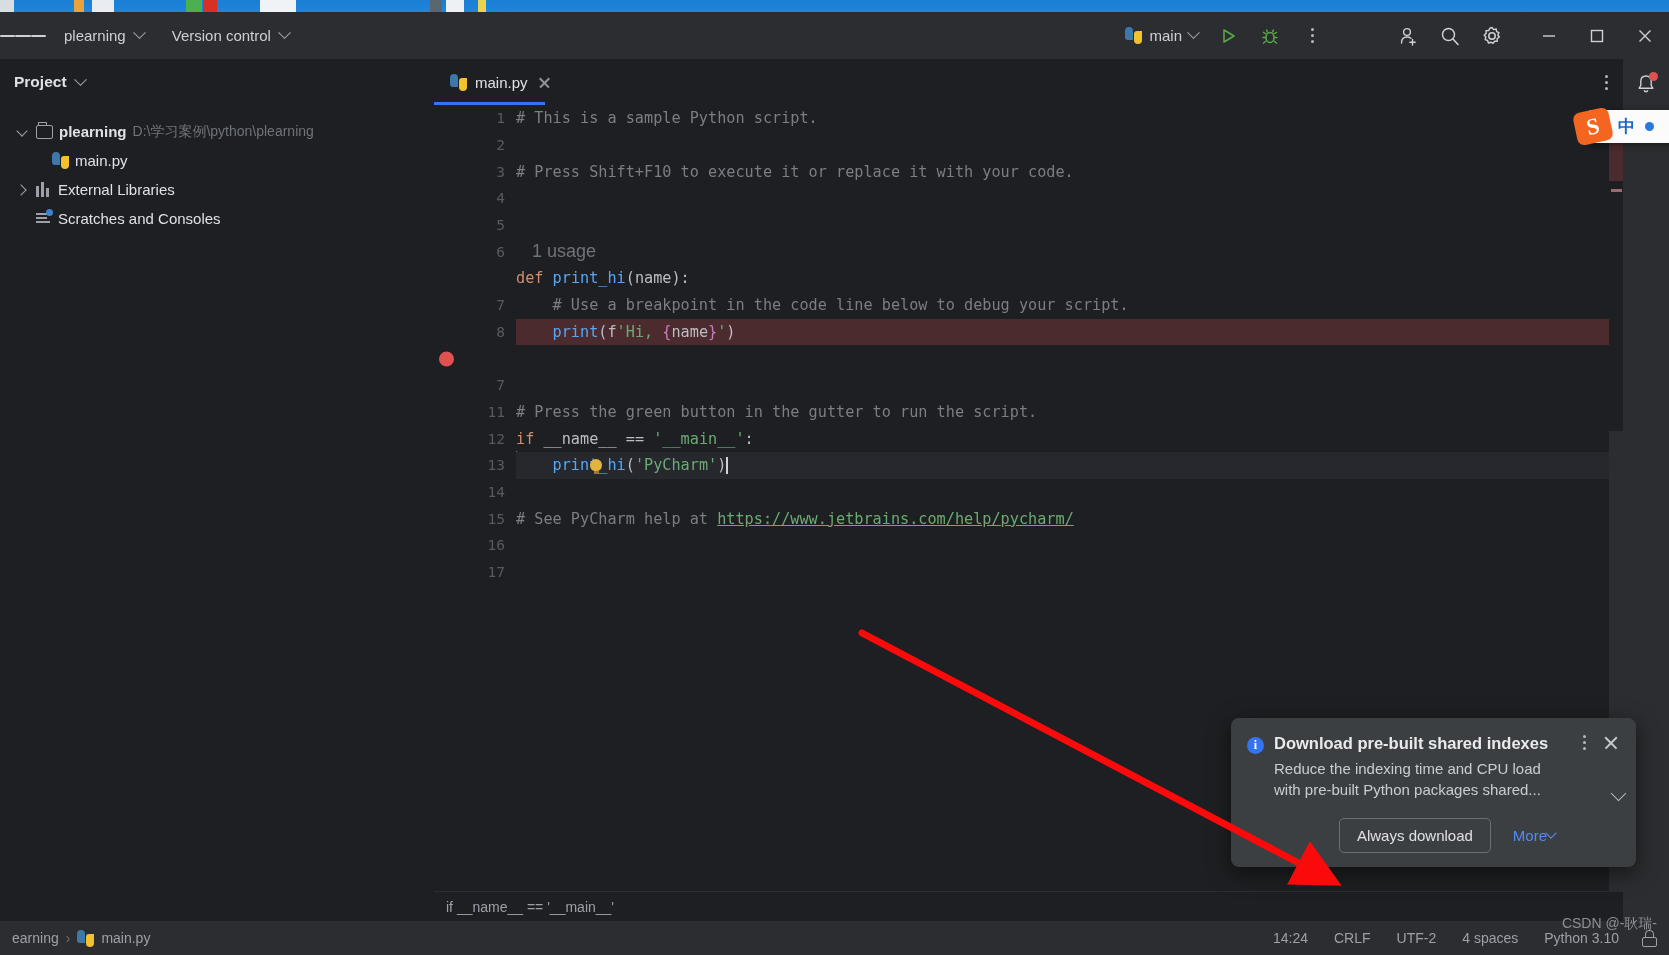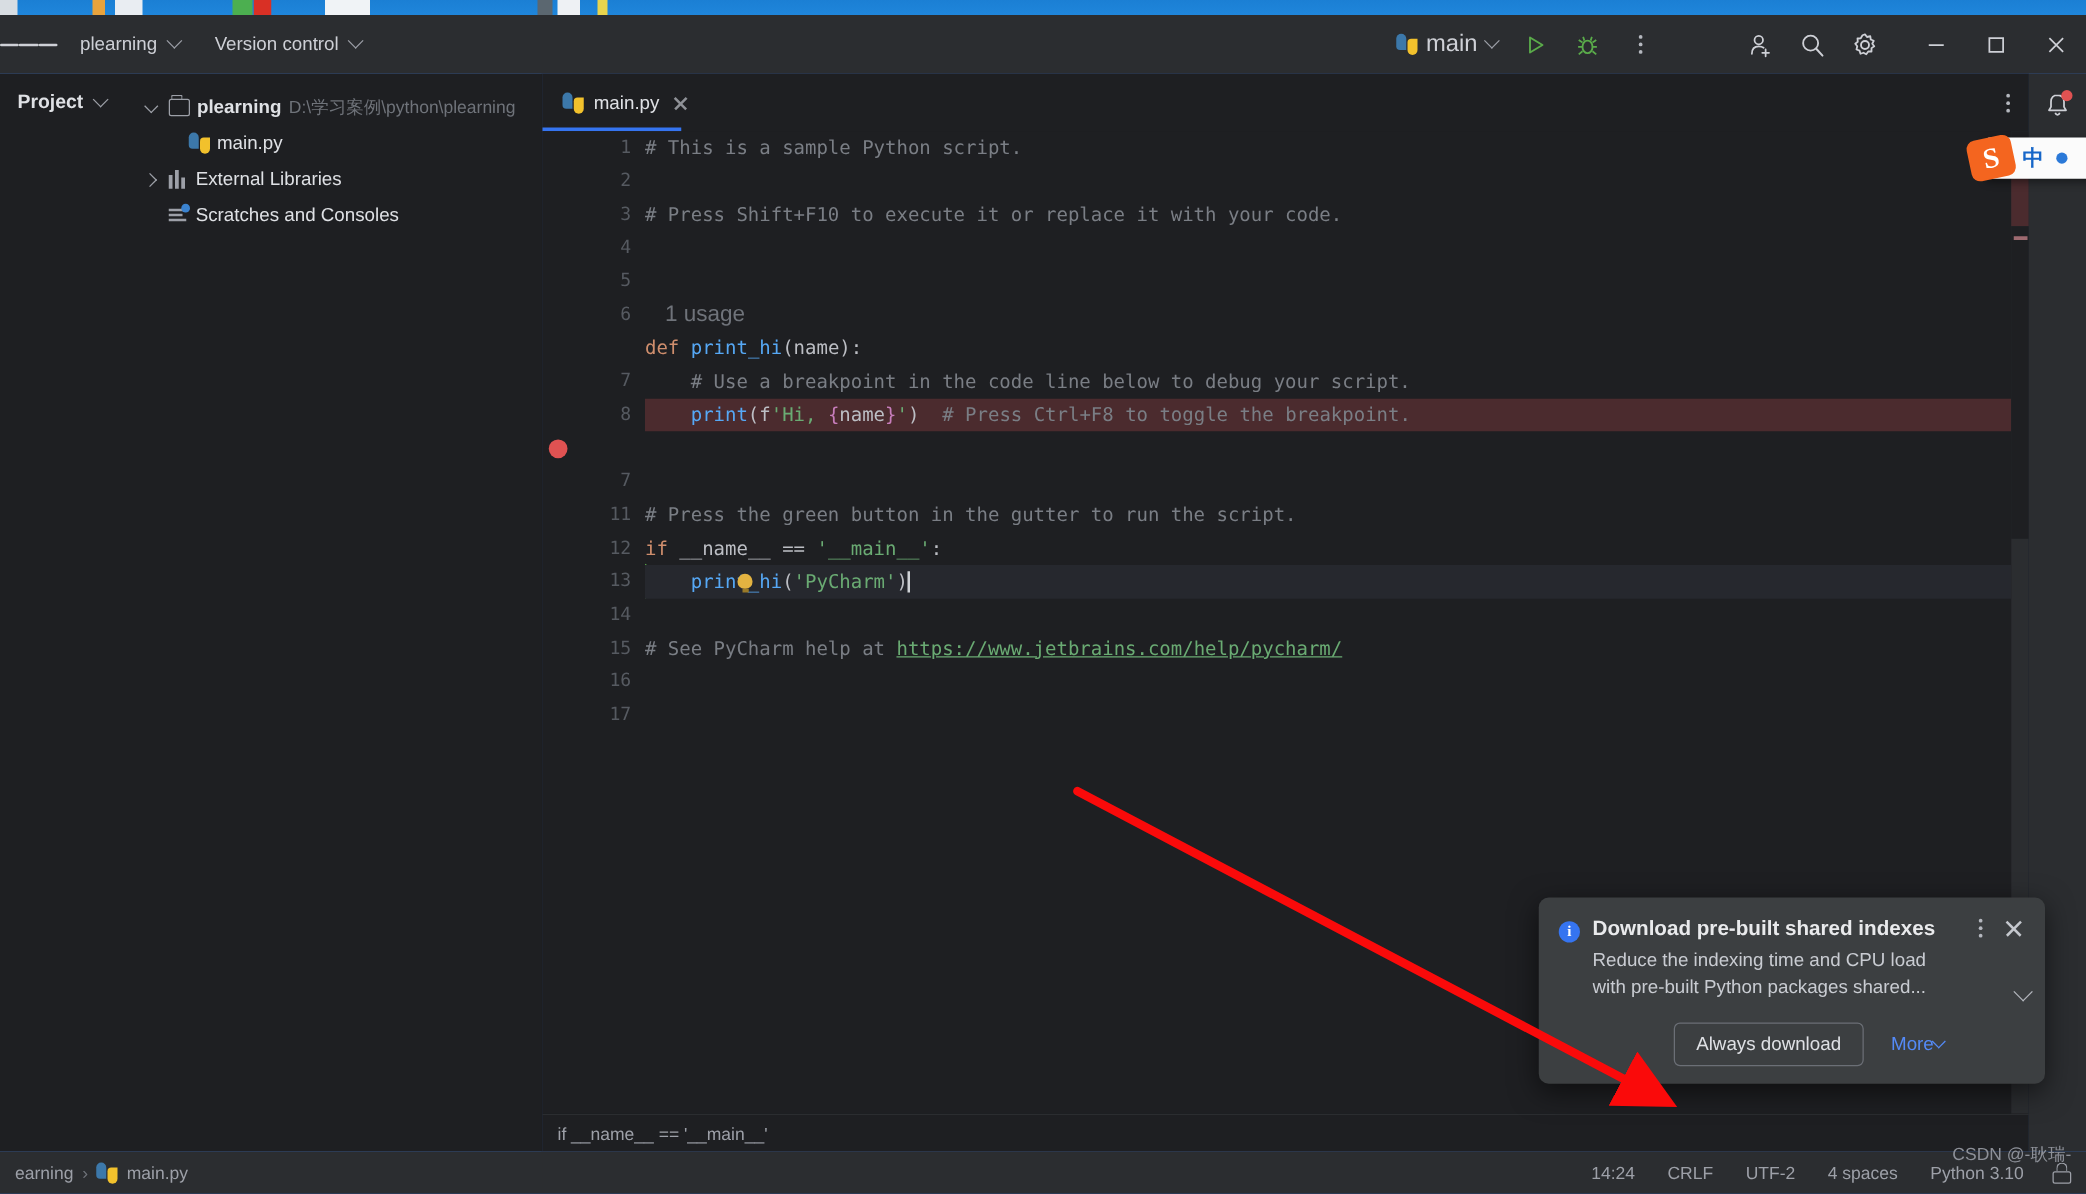--- a/index.html
+++ b/index.html
@@ -23,40 +23,40 @@
   .hamburger span { display:block; width:22px; height:2px; background:#ced0d6;
     margin:2.5px 0; border-radius:1px; }
   .tb-item { display:flex; align-items:center; gap:9px; padding:4px 10px;
     margin-left:8px; border-radius:4px; cursor:pointer; color:#ced0d6;
     font-size:15px; white-space:nowrap; }
   .chev { width:9px; height:9px; border-right:1.6px solid #9da0a8;
     border-bottom:1.6px solid #9da0a8; transform:rotate(45deg) translate(-2px,-2px);
     flex-shrink:0; }
   .tb-spacer { flex:1; }
   .run-cfg { display:flex; align-items:center; gap:7px; padding:4px 9px;
-    border-radius:4px; cursor:pointer; color:#ced0d6; font-size:19px; }
+    border-radius:4px; cursor:pointer; color:#ced0d6; font-size:15px; }
   .tb-btn { width:42px; height:47px; display:flex; align-items:center;
     justify-content:center; cursor:pointer; }
   .wc-btn { width:48px; height:47px; display:flex; align-items:center;
     justify-content:center; cursor:pointer; }
 
   
   .pylogo { width:17px; height:17px; position:relative; flex-shrink:0; }
   .pylogo::before,.pylogo::after { content:""; position:absolute; width:8px;
     height:13px; }
   .pylogo::before { background:#3c78aa; left:0; top:0;
     border-radius:4px 4px 0 3px; }
   .pylogo::after { background:#f2c12c; right:0; bottom:0;
     border-radius:3px 0 4px 4px; }
 
   
   .body { flex:1; display:flex; min-height:0; }
 
   
-  .project { width:434px; background:#1e1f22; display:flex; flex-direction:row;
+  .project { width:434px; background:#1e1f22; display:flex; flex-direction:column;
     flex-shrink:0; border-right:1px solid #1e1f22; }
   .proj-head { height:46px; display:flex; align-items:center; padding:0 14px;
     gap:9px; cursor:pointer; }
   .proj-head .t { color:#dfe1e5; font-size:15.5px; font-weight:bold; }
   .tree { padding-top:12px; font-size:15px; color:#dfe1e5; }
   .trow { display:flex; align-items:center; height:29px; padding-left:14px;
     gap:6px; cursor:pointer; white-space:nowrap; }
   .arrow { width:16px; height:16px; flex-shrink:0; position:relative; }
   .arrow::after { content:""; position:absolute; left:4px; top:3px; width:7px;
     height:7px; border-right:1.6px solid #9da0a8; border-bottom:1.6px solid #9da0a8;
@@ -420,21 +420,21 @@
           <div class="cline"></div>
           <div class="cline"></div>
           <div class="cline" style="position:relative;">
             <span class="usage">1 usage</span>
           </div>
           <div class="cline">
             <span class="c-kw">def</span><span> </span><span class="c-fndef">print_hi</span><span class="c-ident">(name):</span>
           </div>
           <div class="cline"><span class="c-comment">    # Use a breakpoint in the code line below to debug your script.</span></div>
           <div class="cline hl">
-            <span>    </span><span class="c-fn">print</span><span class="c-ident">(f</span><span class="c-str">'Hi, </span><span class="c-brace">{</span><span class="c-ident">name</span><span class="c-brace">}</span><span class="c-str">'</span><span class="c-ident">)</span><span class="c-comment">  # Press Ctrl+F8 to toggle the breakpoint.</span>
+            <span>    </span><span class="c-fn">print</span><span class="c-ident">(f</span><span class="c-str">'Hi, </span><span class="c-brace">{</span><span class="c-ident">name</span><span class="c-brace">}</span><span class="c-str">'</span><span class="c-ident">)</span>
           </div>
           <div class="cline"></div>
           <div class="cline"></div>
           <div class="cline"><span class="c-comment"># Press the green button in the gutter to run the script.</span></div>
           <div class="cline">
             <span class="c-kw">if</span><span class="c-ident"> __name__ </span><span class="c-ident">== </span><span class="c-str">'__main__'</span><span class="c-ident">:</span>
           </div>
           <div class="cline cursorline" style="position:relative;">
             <span style="position:absolute;left:74px;top:50%;transform:translateY(-50%);" class="bulb"></span>
             <span>    </span><span class="c-fn">print_hi</span><span class="c-ident">(</span><span class="c-str">'PyCharm'</span><span class="c-ident">)</span><span class="caret"></span>

